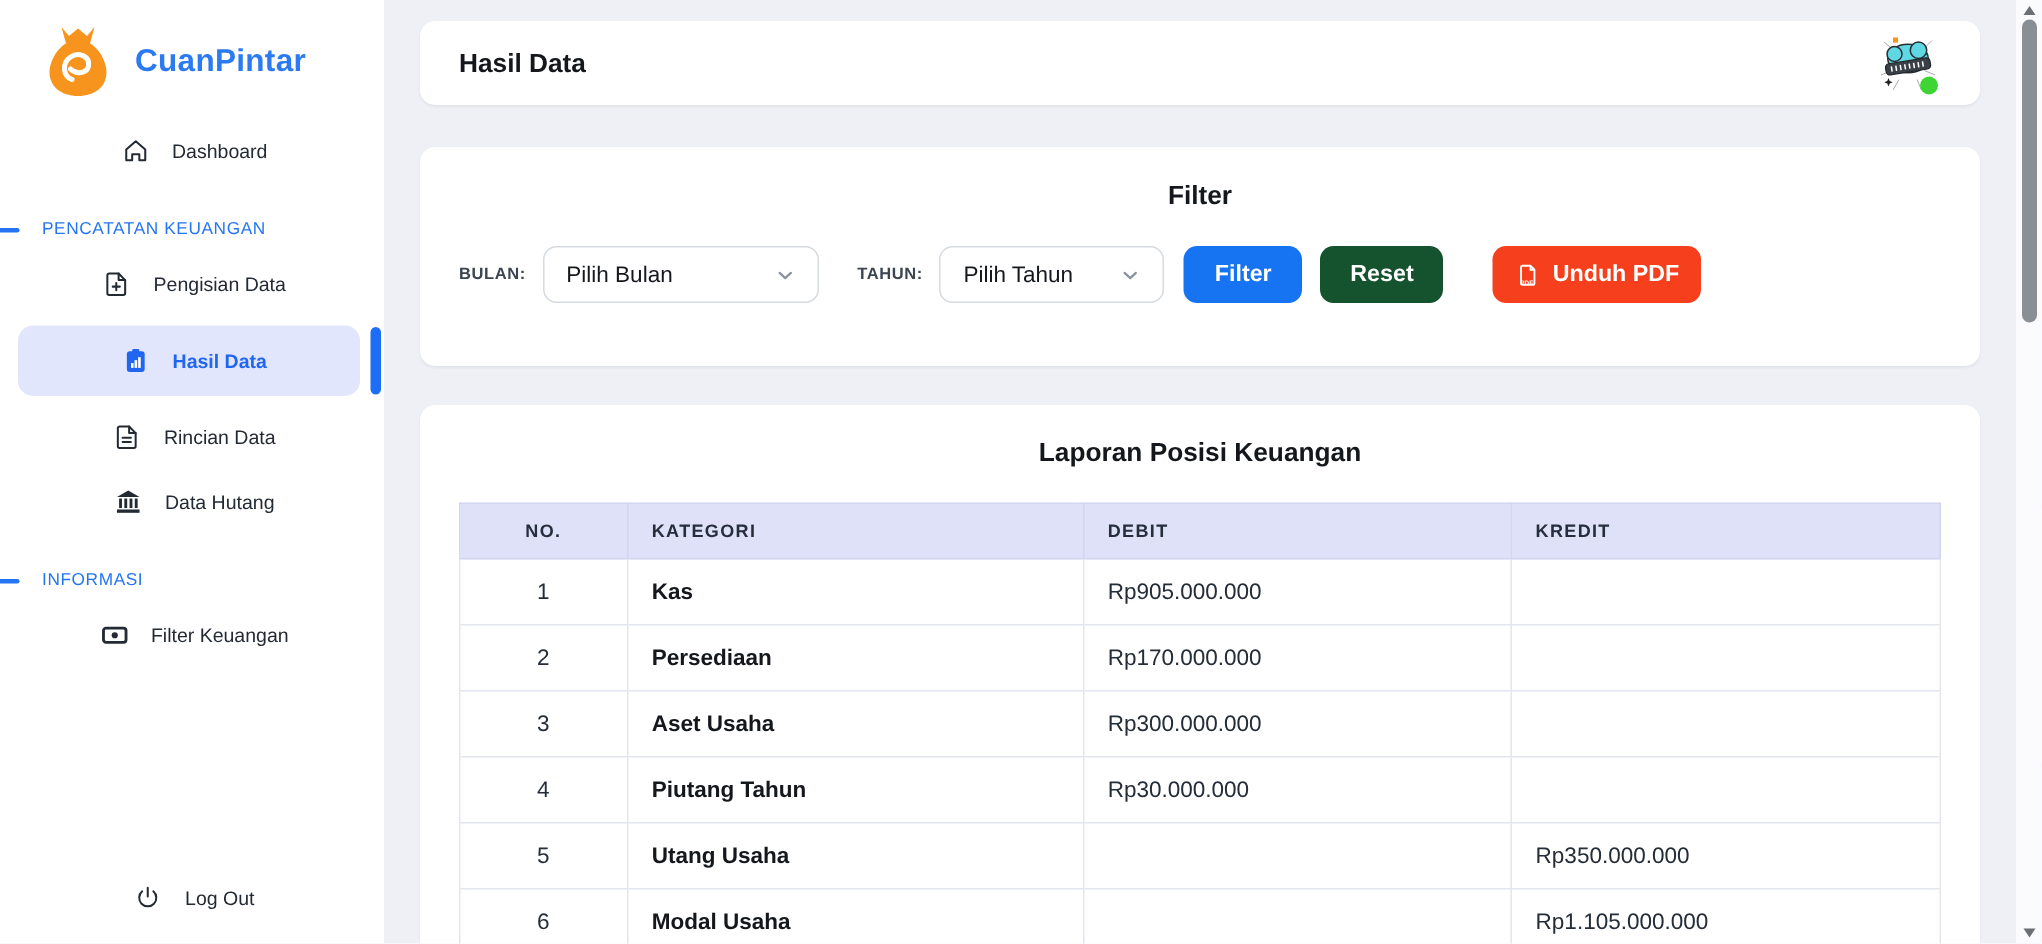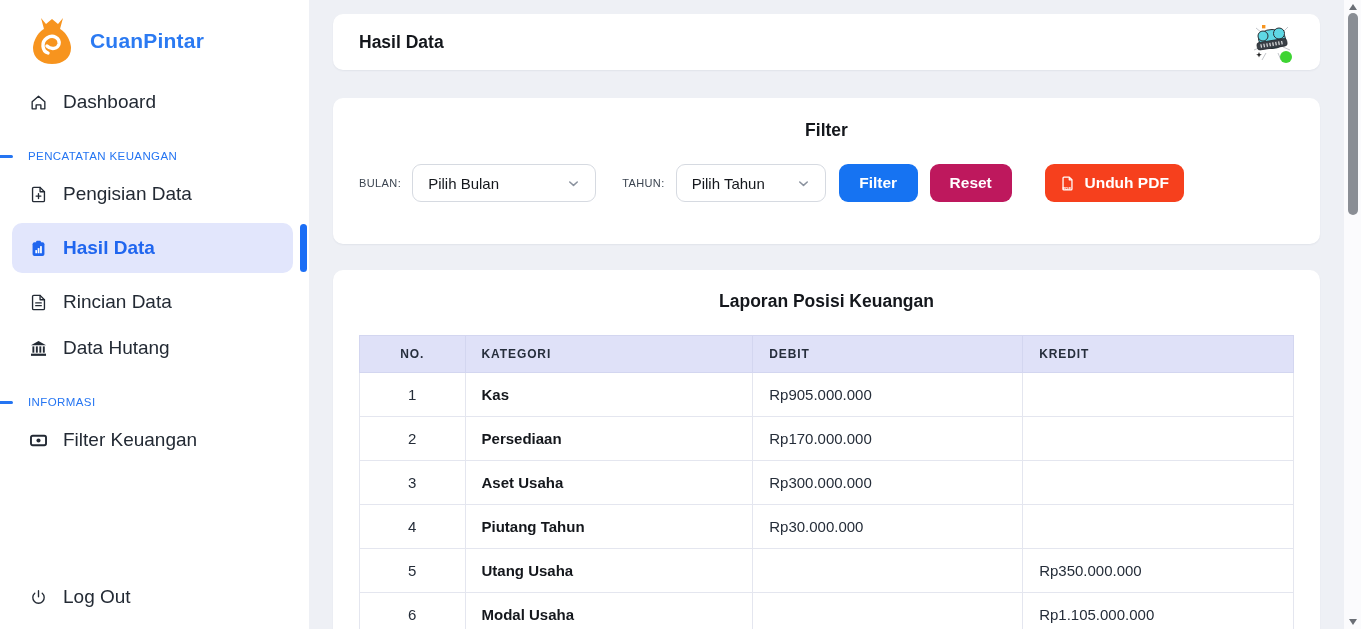--- a/index.html
+++ b/index.html
@@ -6,32 +6,32 @@
   html,body { width:1361px; height:629px; overflow:hidden; }
   body {
     font-family:"Liberation Sans", sans-serif;
     background:#eef0f5;
     display:flex;
     color:#1f2630;
   }
 
   
   .sidebar {
-    width:309px; flex-shrink:0; background:#ffffff;
+    width:256px; flex-shrink:0; background:#ffffff;
     display:flex; flex-direction:column; position:relative; z-index:2;
   }
   .logo-row { display:flex; align-items:center; gap:13px; padding:15px 16px 12px 27px; cursor:pointer; }
   .logo-badge { width:50px; height:52px; flex-shrink:0; }
   .brand-name { font-size:21px; font-weight:bold; color:#2b7af2; letter-spacing:0.2px; }
 
   .nav-item {
     display:flex; align-items:center; gap:15px;
     margin:3px 16px 3px 12px; padding:9px 10px 9px 17px;
-    font-size:19px; font-weight:500; color:#232a34;
-    border-radius:10px; cursor:pointer; position:relative;
+    font-size:13px; font-weight:500; color:#232a34;
+    border-radius:10px; cursor:pointer; position:relative;justify-content:center;
   }
   .nav-item svg { width:19px; height:19px; flex-shrink:0; }
   .nav-item.active {
     background:#e2e6fc; color:#2066ef; font-weight:bold;
     padding-top:14px; padding-bottom:14px; margin-top:6px; margin-bottom:6px;
   }
   .nav-item.active::after {
     content:""; position:absolute; right:-14px; top:1px; bottom:1px;
     width:7px; background:#1b6ef5; border-radius:4px;
   }
@@ -61,39 +61,39 @@
     border-radius:50%; background:#3ed433;
   }
 
   .filter-card {
     background:#fff; border-radius:10px; margin-top:28px;
     padding:22px 26px 42px 26px; box-shadow:0 1px 2px rgba(25,30,60,.06);
   }
   .card-title { text-align:center; font-size:17.5px; font-weight:bold; color:#14171c; }
   .filter-row { display:flex; align-items:center; margin-top:23px; }
   .field-label {
-    font-size:11px; font-weight:normal; letter-spacing:0.4px; color:#3b4450;
+    font-size:11px; font-weight:bold; letter-spacing:0.4px; color:#3b4450;
     margin-right:11px;
   }
   .select-box {
     height:38px; border:1px solid #d6dae1; border-radius:9px; background:#fff;
     display:flex; align-items:center; justify-content:space-between;
     padding:0 14px 0 15px; font-size:15px; color:#14171c; cursor:pointer;
   }
   .select-bulan { width:184px; }
   .select-tahun { width:150px; }
   .select-box svg { width:15px; height:15px; color:#8a929e; }
   .gap-tahun { width:26px; }
   .btn {
     height:38px; border:none; border-radius:9px; color:#fff;
     font-family:inherit; font-size:15.5px; font-weight:bold; cursor:pointer;
     display:flex; align-items:center; justify-content:center; gap:8px;
   }
   .btn-filter { width:79px; margin-left:13px; background:#1673f2; }
-  .btn-reset  { width:82px; margin-left:12px; background:#be185d; }
+  .btn-reset  { width:82px; margin-left:12px; background:#14532d; }
   .btn-unduh  { width:139px; margin-left:33px; background:#f6401d; }
   .btn-unduh svg { width:17px; height:17px; }
 
   .report-card {
     background:#fff; border-radius:10px 10px 0 0; margin-top:26px;
     padding:21px 26px 26px 26px; box-shadow:0 1px 2px rgba(25,30,60,.06);
     min-height:420px;
   }
   .report-title { margin-bottom:23px; }
   table.report { width:100%; border-collapse:collapse; table-layout:fixed; }

